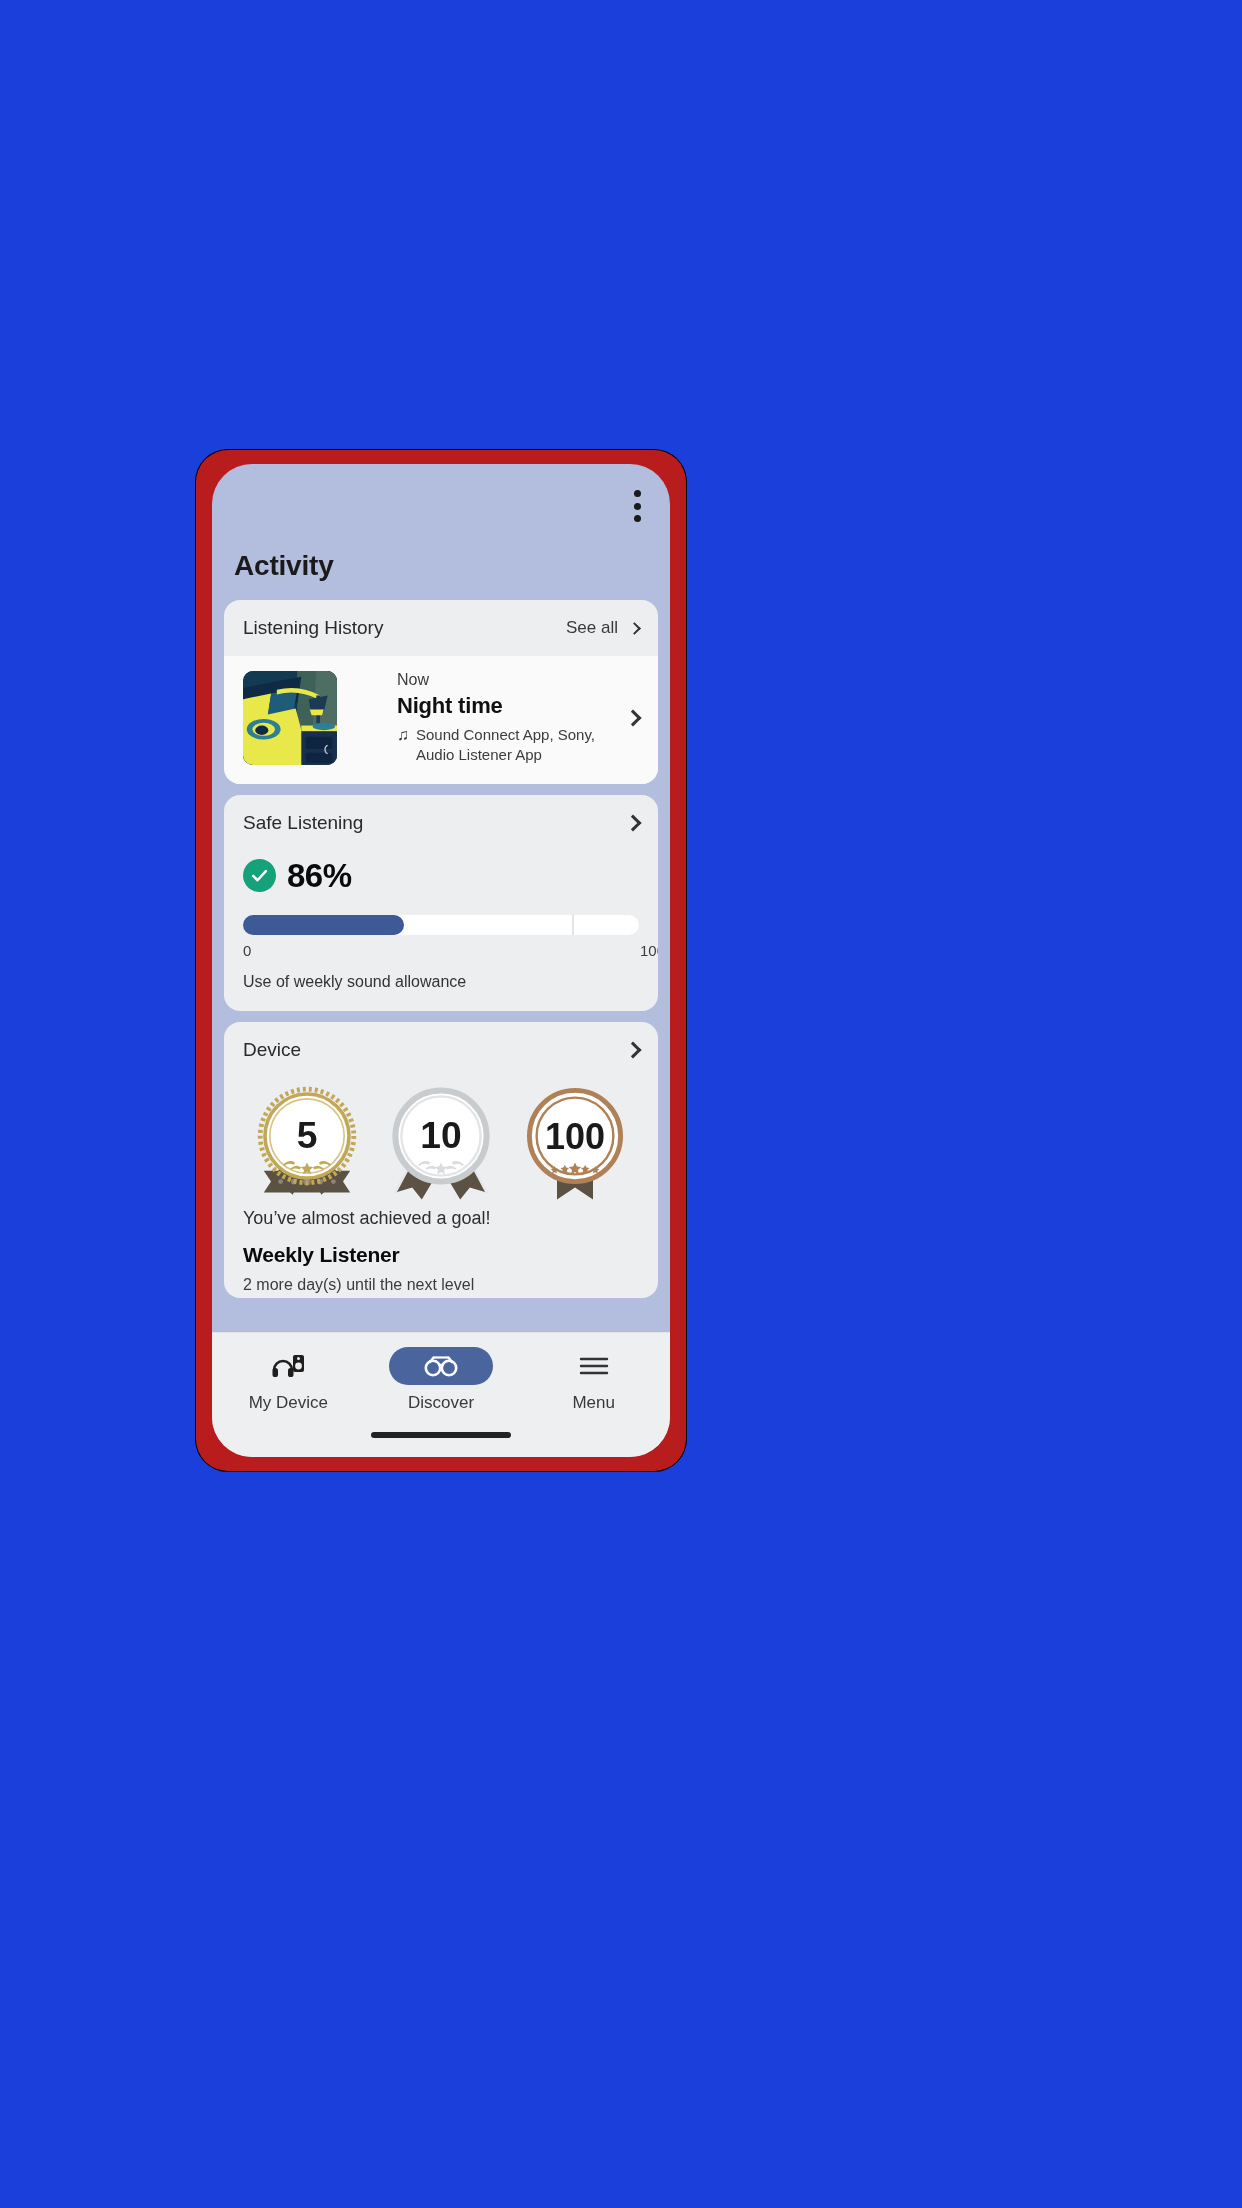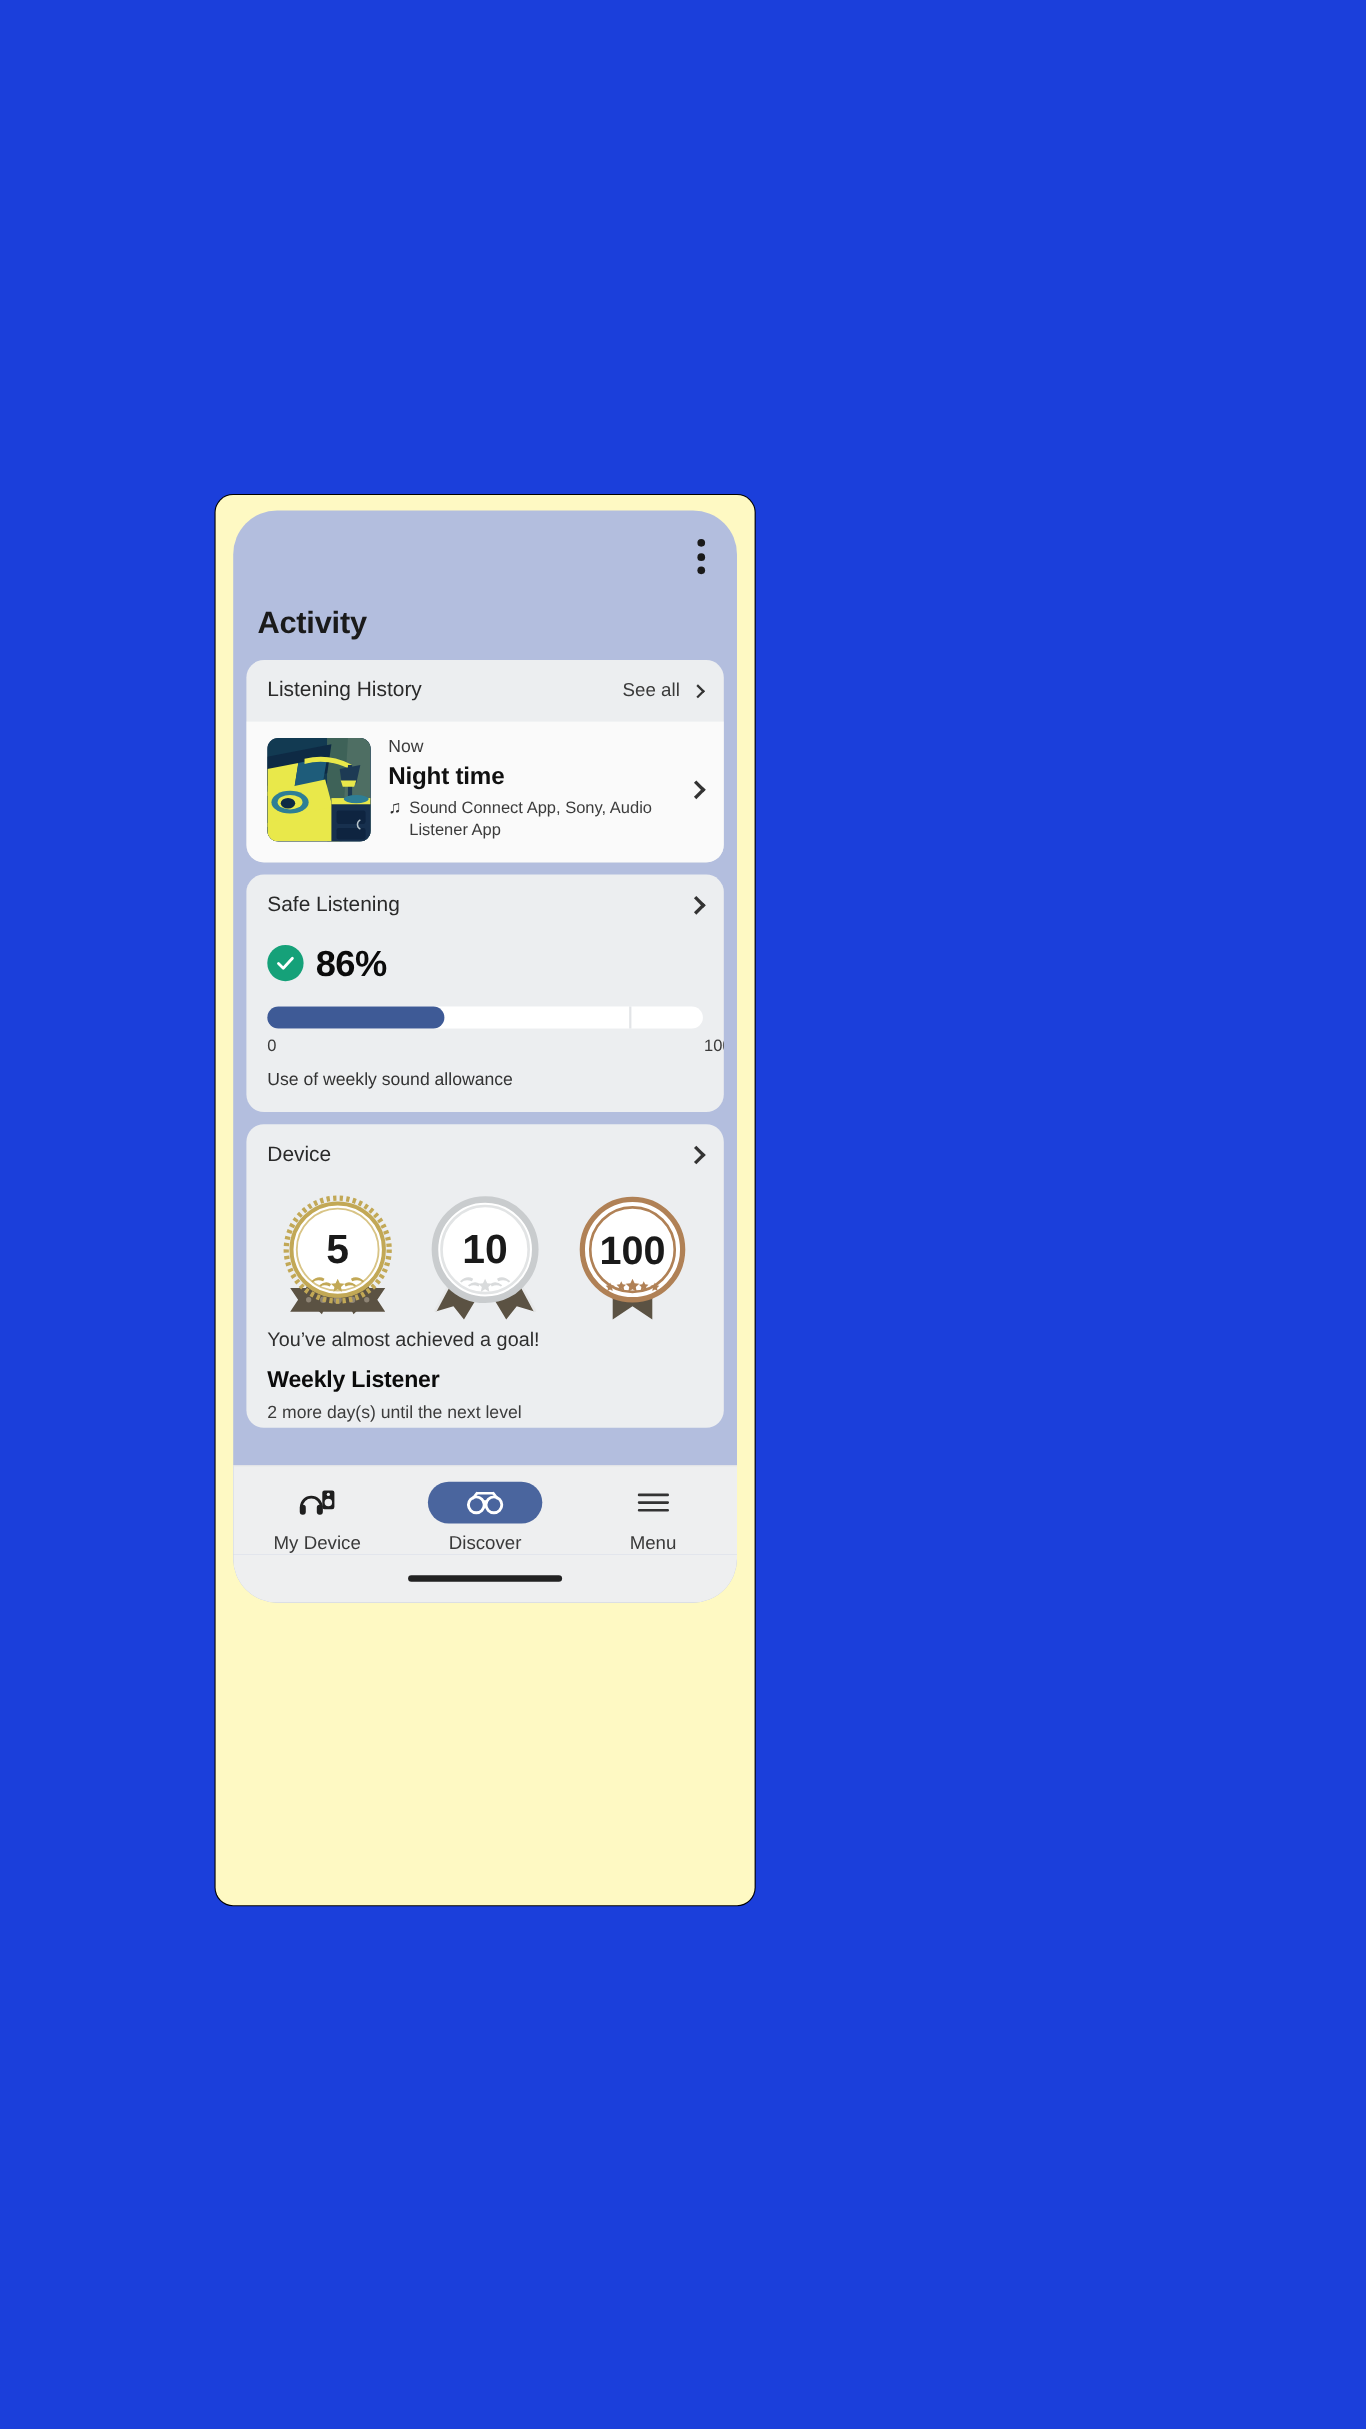--- a/index.html
+++ b/index.html
@@ -28,23 +28,23 @@
     letter-spacing: -0.5px;
     color: #0A0A0A;
     font-family: "Liberation Sans Narrow", "Liberation Sans", sans-serif;
     transform: scaleX(0.92);
   }
 
   
   .phone {
     position: absolute;
     left: 196px; top: 450px;
-    width: 490px; height: 1282px;
-    background: #fef9c3;
-    border-radius: 16px;
+    width: 490px; height: 1021px;
+    background: #b91c1c;
+    border-radius: 32px;
     box-shadow: 0 0 0 1px #000;
   }
   .screen {
     position: absolute;
     left: 16px; top: 14px;
     width: 458px; height: 993px;
     background: #B3BEDE;
     border-radius: 40px;
     overflow: hidden;
     display: flex;
@@ -121,21 +121,21 @@
     padding: 15px 19px 18px 19px;
   }
   .thumb {
     width: 94px; height: 94px;
     flex: 0 0 auto;
     border-radius: 10px;
     overflow: hidden;
     background: #13324B;
   }
   .thumb svg { display:block; width: 100%; height: 100%; }
-  .lh-text { flex: 1 1 auto; min-width: 0; }
+  .lh-text { flex: 1 1 auto; min-width: 0; margin-left: 44px; }
   .lh-now { font-size: 16px; color: #3C3C3C; margin-bottom: 4px; }
   .lh-name { font-size: 22px; font-weight: 700; color: #101010; margin-bottom: 6px; letter-spacing: -0.2px;}
   .lh-src {
     font-size: 15px; color: #3C3C3C; line-height: 1.35;
     display: flex; gap: 7px; align-items: flex-start;
   }
   .lh-src .note { flex: 0 0 auto; font-size: 16px; line-height: 1.25; color:#2E2E2E; }
 
   
   .safe-body { padding: 0 19px 20px 19px; }

